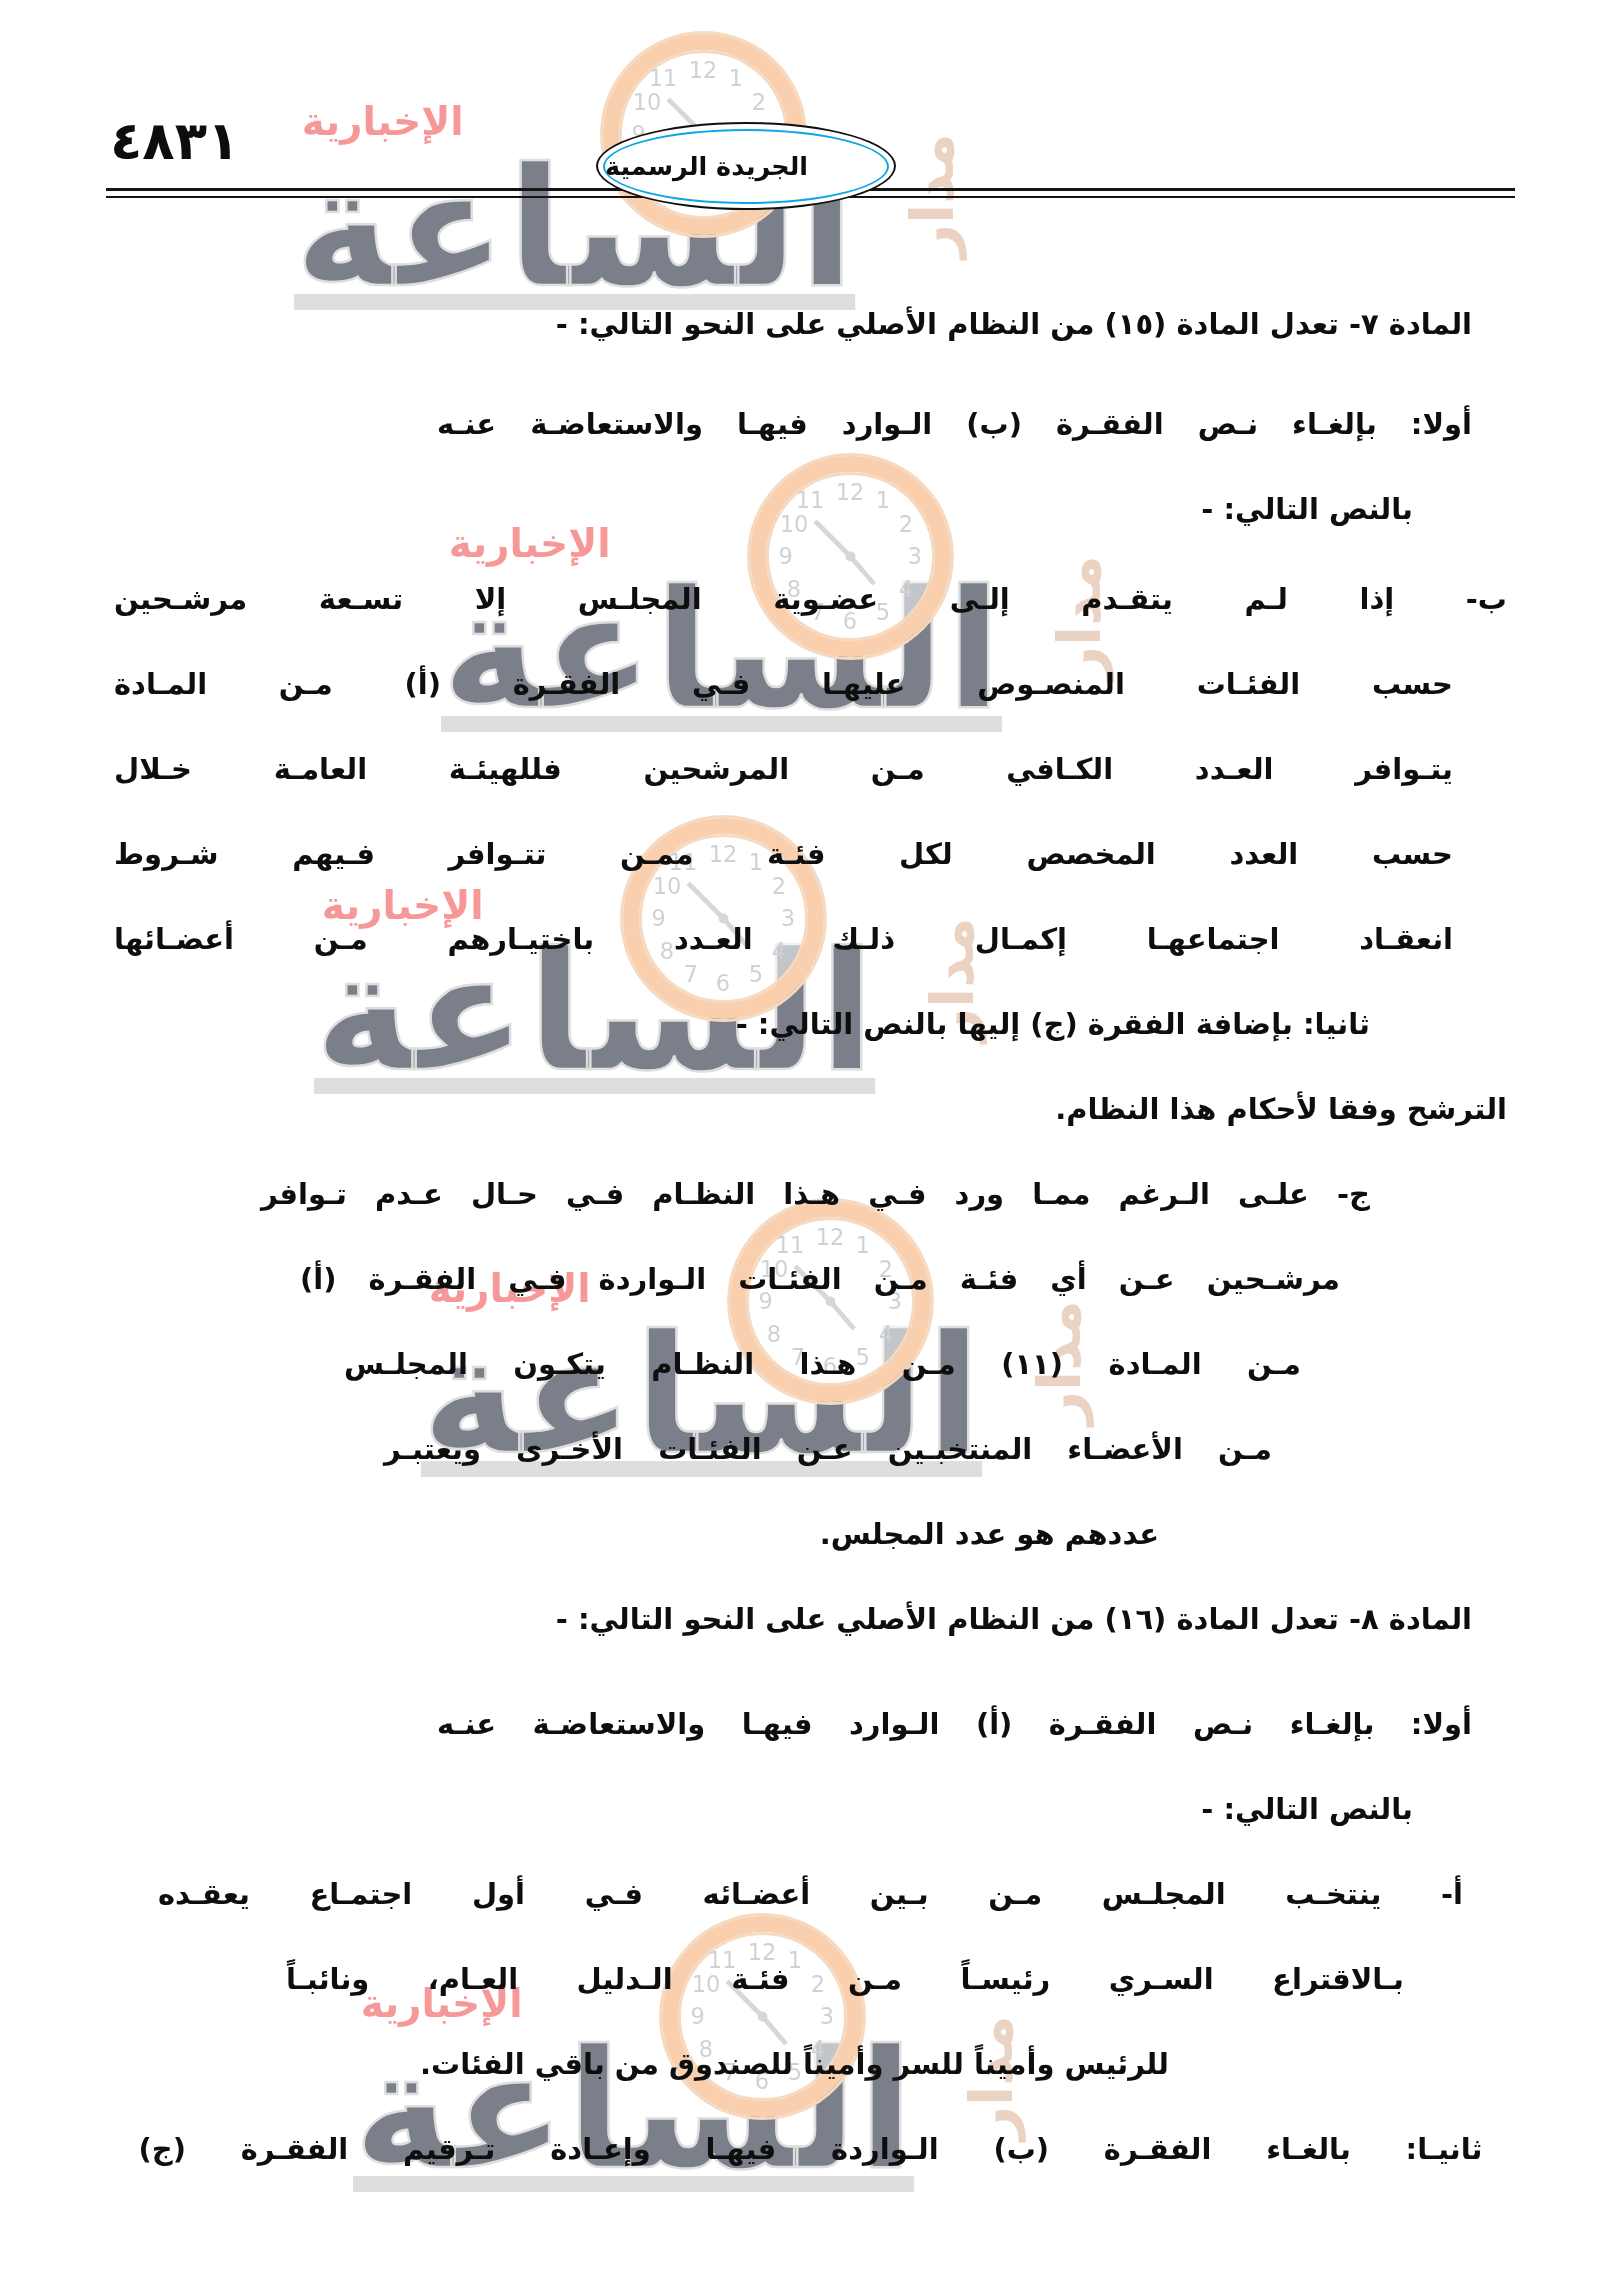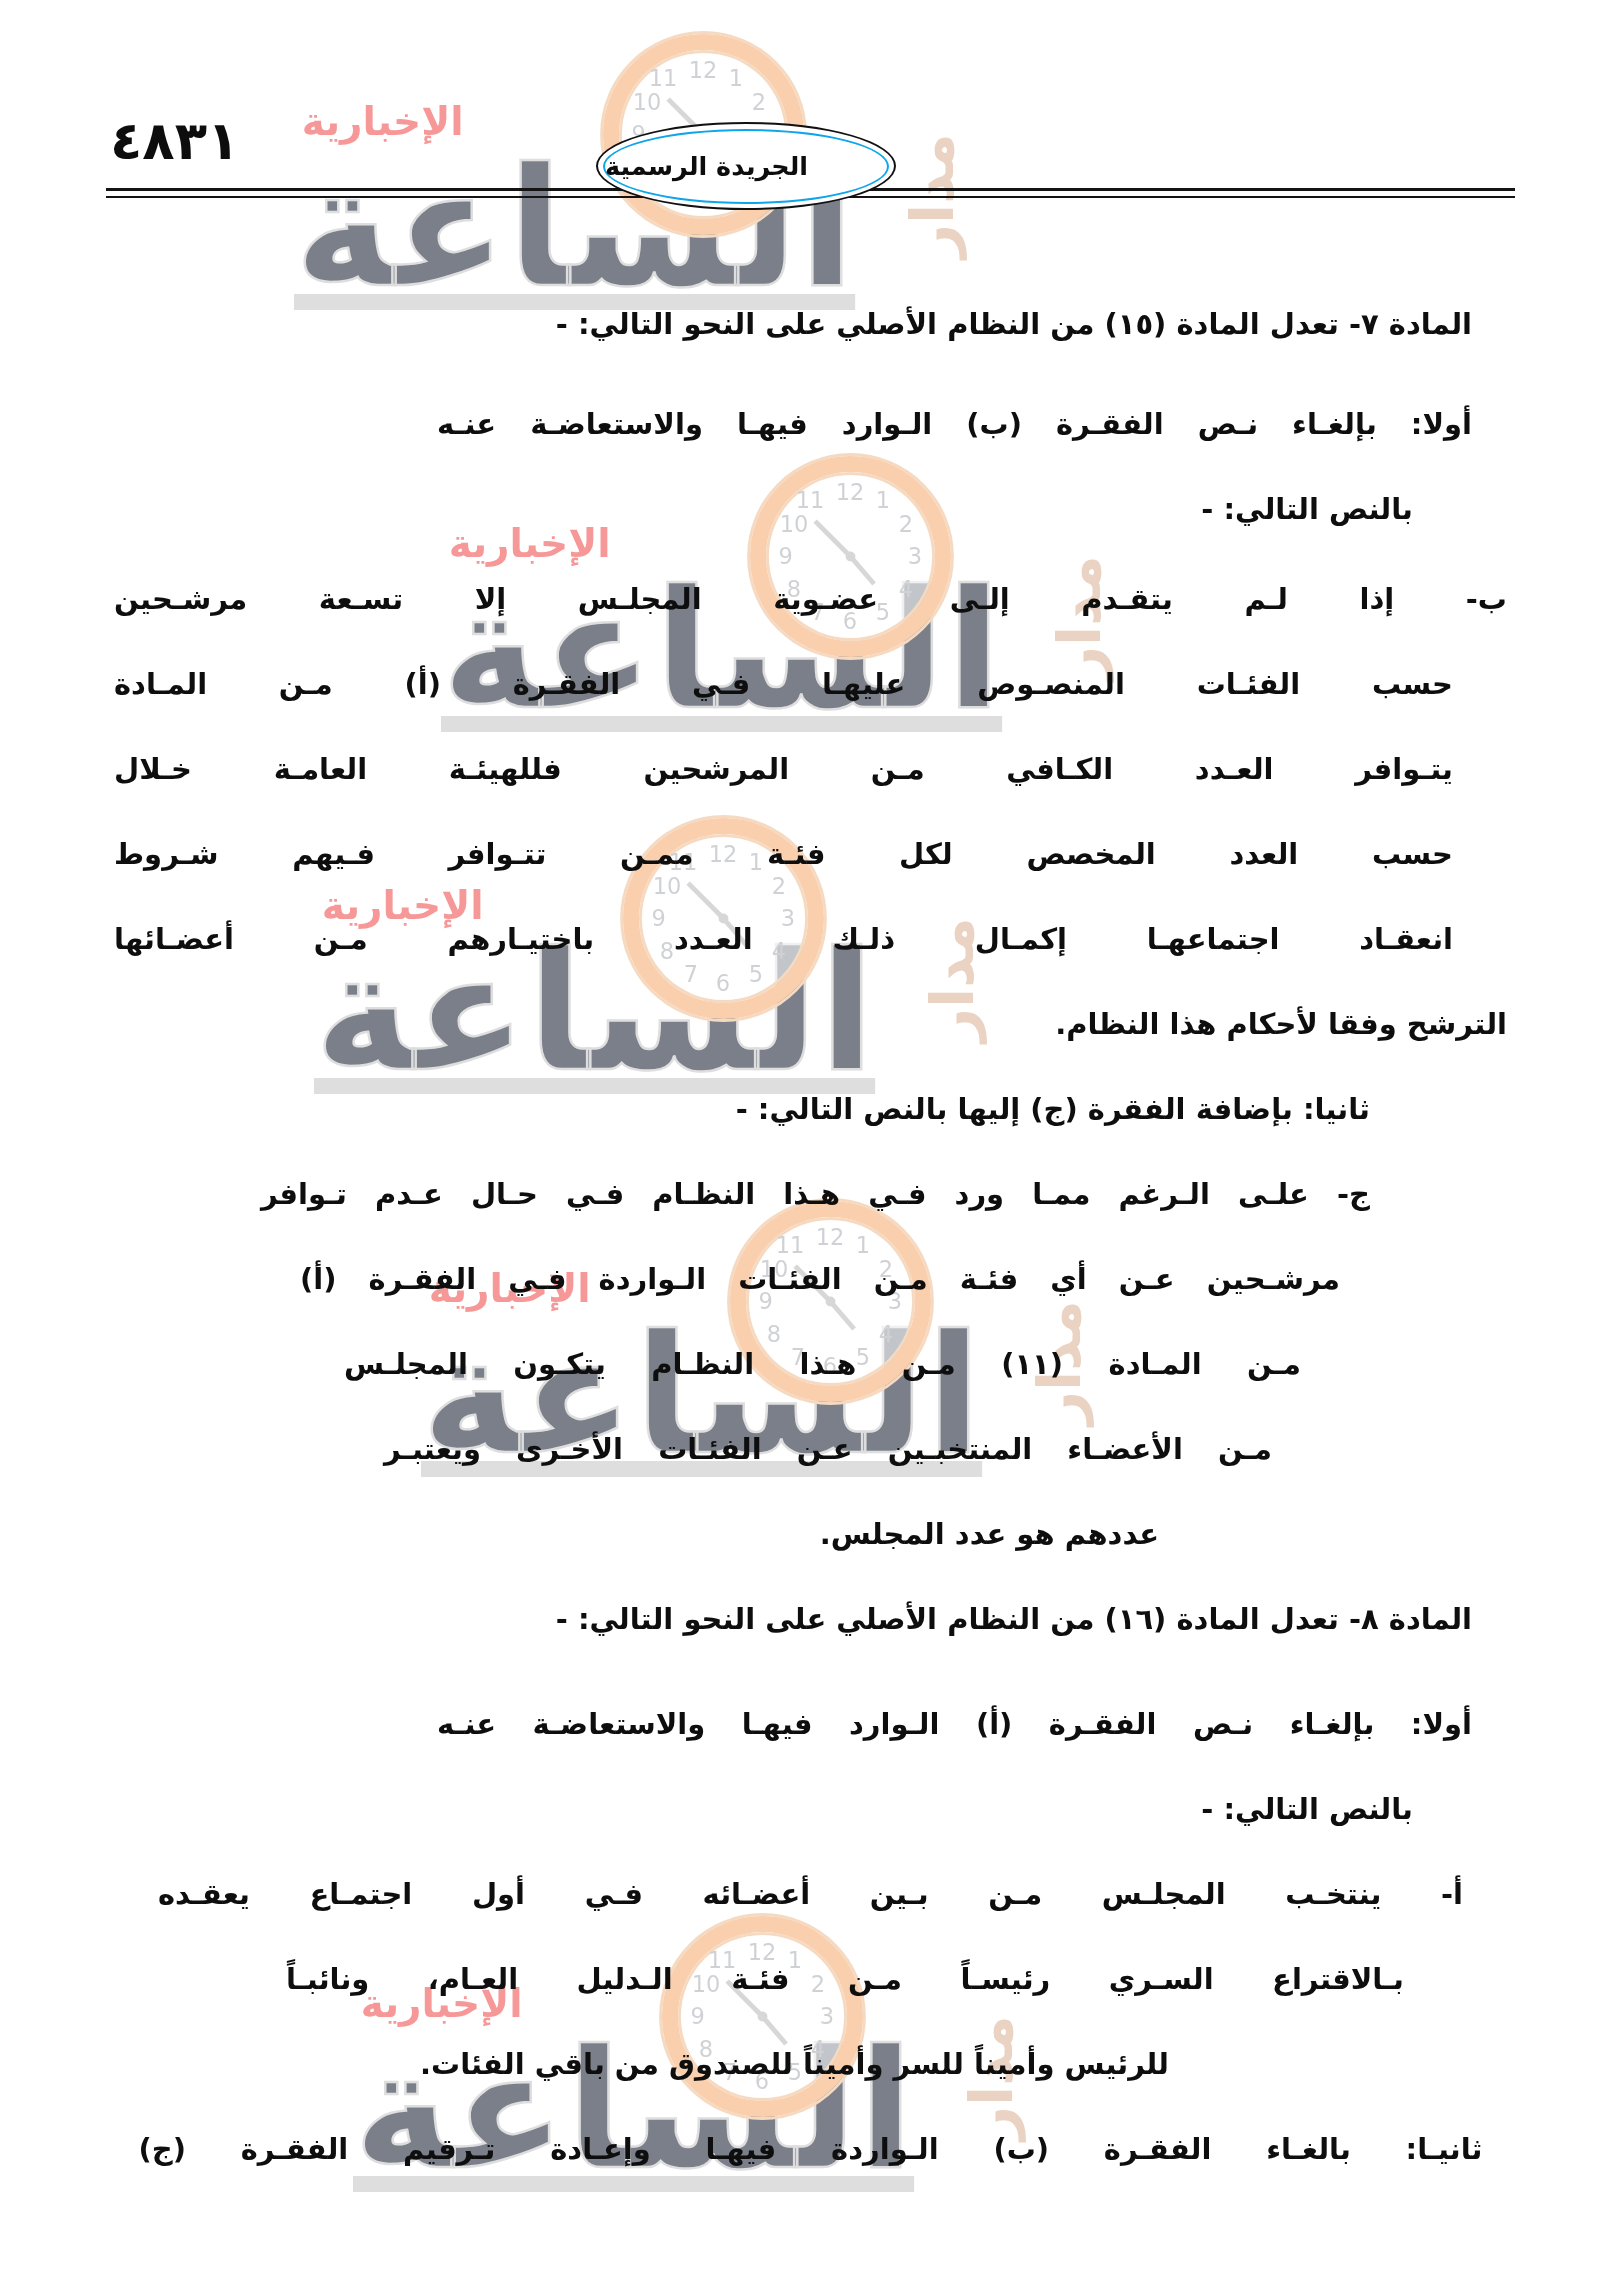--- a/index.html
+++ b/index.html
@@ -277,22 +277,22 @@
 
   <main class="gz-main">
     <p class="ln mr36 mt72">المادة ٧- تعدل المادة (١٥) من النظام الأصلي على النحو التالي: -</p>
     <p class="ln st mr36 ml330 mt45">أولا: بإلغـاء نـص الفقـرة (ب) الـوارد فيهـا والاستعاضـة عنـه</p>
     <p class="ln mr96">بالنص التالي: -</p>
     <p class="ln st mt35">ب- إذا لـم يتقـدم إلـى عضـوية المجلـس إلا تسـعة مرشـحين</p>
     <p class="ln st mr55">حسب الفئـات المنصـوص عليهـا فـي الفقـرة (أ) مـن المـادة</p>
     <p class="ln st mr55">يتـوافر العـدد الكـافي مـن المرشحين فللهيئـة العامـة خـلال</p>
     <p class="ln st mr55">حسب العدد المخصص لكل فئـة ممـن تتـوافر فـيهم شـروط</p>
     <p class="ln st mr55">انعقـاد اجتماعهـا إكمـال ذلـك العـدد باختيـارهم مـن أعضـائها</p>
+    <p class="ln mr140 mt5">ثانيا: بإضافة الفقرة (ج) إليها بالنص التالي: -</p>
     <p class="ln">الترشح وفقا لأحكام هذا النظام.</p>
-    <p class="ln mr140 mt5">ثانيا: بإضافة الفقرة (ج) إليها بالنص التالي: -</p>
     <p class="ln st mr140 ml150 mt5">ج- علـى الـرغم ممـا ورد فـي هـذا النظـام فـي حـال عـدم تـوافر</p>
     <p class="ln st mr170 ml190">مرشـحين عـن أي فئـة مـن الفئـات الـواردة فـي الفقـرة (أ)</p>
     <p class="ln st mr210 ml235">مـن المـادة (١١) مـن هـذا النظـام يتكـون المجلـس</p>
     <p class="ln st mr240 ml275">مـن الأعضـاء المنتخبـين عـن الفئـات الأخـرى ويعتبـر</p>
     <p class="ln mr355">عددهم هو عدد المجلس.</p>
     <p class="ln mr36 mt25">المادة ٨- تعدل المادة (١٦) من النظام الأصلي على النحو التالي: -</p>
     <p class="ln st mr36 ml330 mt50">أولا: بإلغـاء نـص الفقـرة (أ) الـوارد فيهـا والاستعاضـة عنـه</p>
     <p class="ln mr96">بالنص التالي: -</p>
     <p class="ln st mr45 ml45">أ- ينتخـب المجلـس مـن بـين أعضـائه فـي أول اجتمـاع يعقـده</p>
     <p class="ln st mr105 ml175">بـالاقتراع السـري رئيسـاً مـن فئـة الـدليل العـام، ونائبـاً</p>

